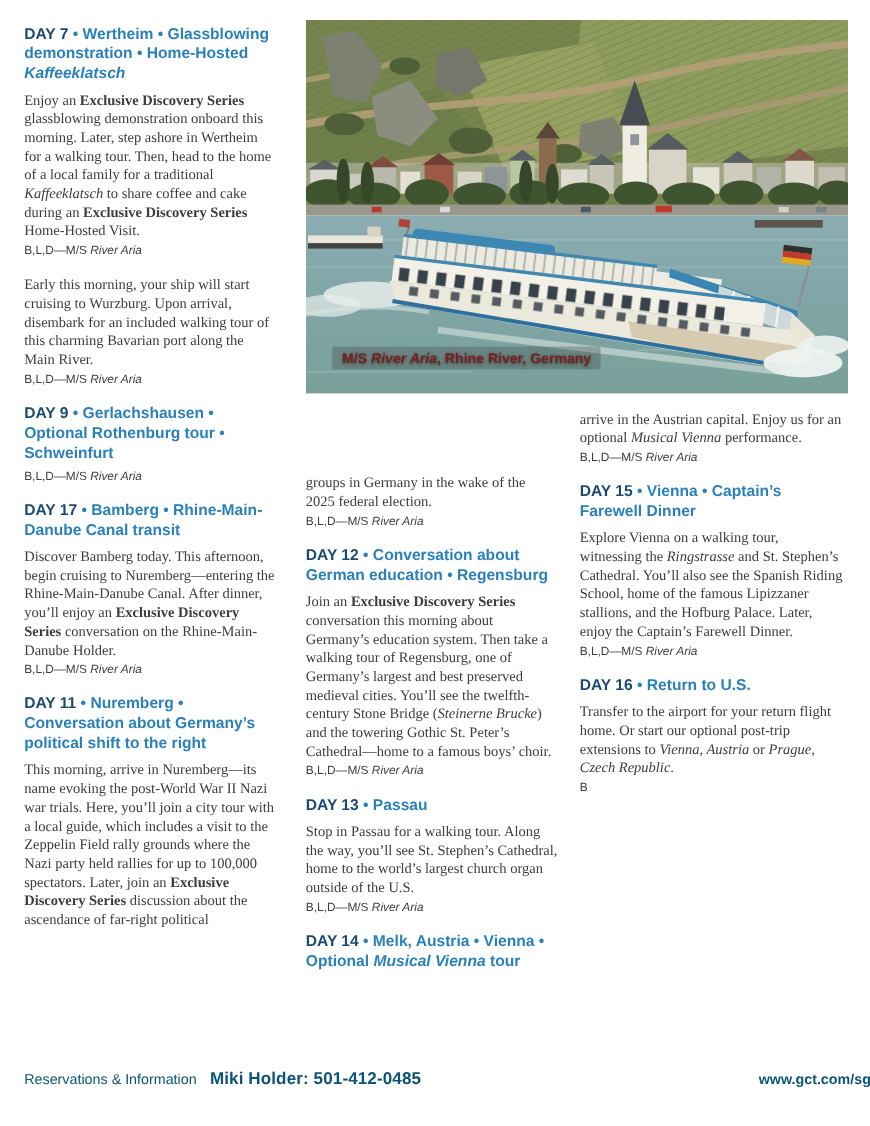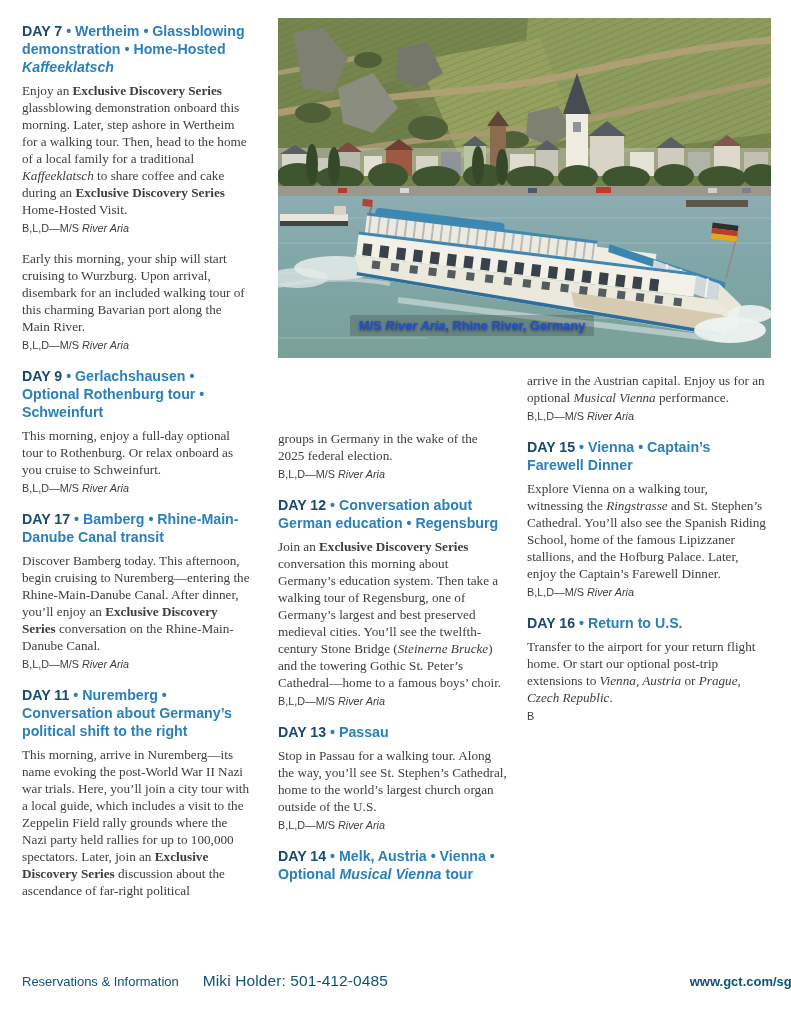--- a/index.html
+++ b/index.html
@@ -15,55 +15,54 @@
   .day-heading .rd{color:var(--day-navy,#1b4a71);}
   .body-text{font-size:13.2px;line-height:17px;color:var(--body-gray,#3d3d3d);margin:0 0 4px 0;}
   .meals{font-family:"Liberation Sans",sans-serif;font-size:10.8px;line-height:13px;
        color:var(--body-gray,#3d3d3d);margin:0;}
   .rb{font-weight:700;}
   .ri{font-style:italic;}
   
   .photo{position:absolute;left:278px;top:18px;width:493px;height:340px;overflow:hidden;}
   .photo svg{display:block;}
   .photo-caption{position:absolute;left:24px;top:297px;
-       font-family:"Liberation Sans",sans-serif;font-weight:700;font-size:12.8px;color:#1d4ed8;
+       font-family:"Liberation Sans",sans-serif;font-weight:700;font-size:12.8px;color:#7f1d1d;
        background:rgba(55,66,66,0.30);padding:3px 9px;border-radius:2px;
-       text-shadow:0 1px 3px rgba(0,0,0,0.55);white-space:nowrap;margin-left:48px;}
+       text-shadow:0 1px 3px rgba(0,0,0,0.55);white-space:nowrap;}
   
   .footer{position:absolute;left:22px;right:22px;top:972px;height:32px;
        font-family:"Liberation Sans",sans-serif;color:var(--footer-teal,#0d5377);
        display:flex;justify-content:space-between;align-items:baseline;}
-  .footer-left{display:flex;align-items:baseline;gap:24px;}
+  .footer-left{display:flex;align-items:baseline;gap:12px;}
   .footer-label{font-size:13px;font-weight:400;}
-  .footer-contact{font-size:15.5px;font-weight:400;letter-spacing:0.1px;}
+  .footer-contact{font-size:15.5px;font-weight:700;letter-spacing:0.1px;}
   .footer-site{font-size:13px;font-weight:700;}
 </style>
 </head>
 <body>
 
 <div class="page">
 
   <div class="col col1">
     <section>
       <h3 class="day-heading"><span class="rd">DAY 7</span><span> • Wertheim • Glassblowing demonstration • Home-Hosted </span><span class="ri">Kaffeeklatsch</span></h3>
       <p class="body-text"><span>Enjoy an </span><span class="rb">Exclusive Discovery Series</span><span> glassblowing demonstration onboard this morning. Later, step ashore in Wertheim for a walking tour. Then, head to the home of a local family for a traditional </span><span class="ri">Kaffeeklatsch</span><span> to share coffee and cake during an </span><span class="rb">Exclusive Discovery Series</span><span> Home-Hosted Visit.</span></p>
       <p class="meals"><span>B,L,D—M/S </span><span class="ri">River Aria</span></p>
     </section>
     <section>
       <p class="body-text"><span>Early this morning, your ship will start cruising to Wurzburg. Upon arrival, disembark for an included walking tour of this charming Bavarian port along the Main River.</span></p>
       <p class="meals"><span>B,L,D—M/S </span><span class="ri">River Aria</span></p>
     </section>
     <section>
       <h3 class="day-heading"><span class="rd">DAY 9</span><span> • Gerlachshausen • Optional Rothenburg tour • Schweinfurt</span></h3>
-      <p class="body-text"><span>This morning, enjoy a full-day optional tour to Rothenburg. Or relax onboard as you cruise to Schweinfurt.</span></p>
       <p class="meals"><span>B,L,D—M/S </span><span class="ri">River Aria</span></p>
     </section>
     <section>
       <h3 class="day-heading"><span class="rd">DAY 17</span><span> • Bamberg • Rhine-Main-Danube Canal transit</span></h3>
-      <p class="body-text"><span>Discover Bamberg today. This afternoon, begin cruising to Nuremberg—entering the Rhine-Main-Danube Canal. After dinner, you’ll enjoy an </span><span class="rb">Exclusive Discovery Series</span><span> conversation on the Rhine-Main-Danube Canal.</span></p>
+      <p class="body-text"><span>Discover Bamberg today. This afternoon, begin cruising to Nuremberg—entering the Rhine-Main-Danube Canal. After dinner, you’ll enjoy an </span><span class="rb">Exclusive Discovery Series</span><span> conversation on the Rhine-Main-Danube Holder.</span></p>
       <p class="meals"><span>B,L,D—M/S </span><span class="ri">River Aria</span></p>
     </section>
     <section>
       <h3 class="day-heading"><span class="rd">DAY 11</span><span> • Nuremberg • Conversation about Germany’s political shift to the right</span></h3>
       <p class="body-text"><span>This morning, arrive in Nuremberg—its name evoking the post-World War II Nazi war trials. Here, you’ll join a city tour with a local guide, which includes a visit to the Zeppelin Field rally grounds where the Nazi party held rallies for up to 100,000 spectators. Later, join an </span><span class="rb">Exclusive Discovery Series</span><span> discussion about the ascendance of far-right political</span></p>
     </section>
   </div>
 
   <div class="photo">
     <svg viewBox="0 0 493 340" width="493" height="340" xmlns="http://www.w3.org/2000/svg">

